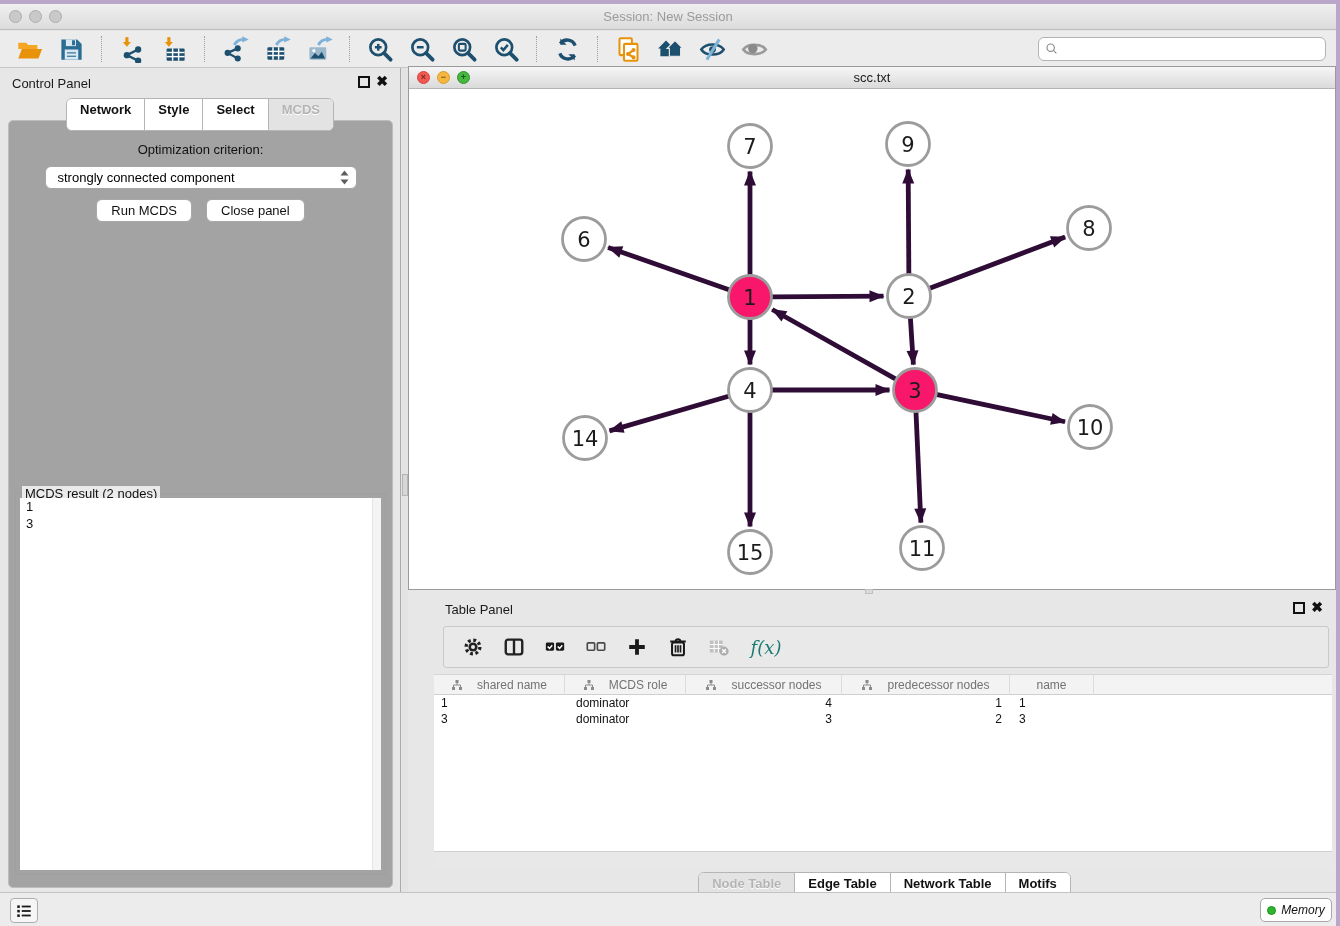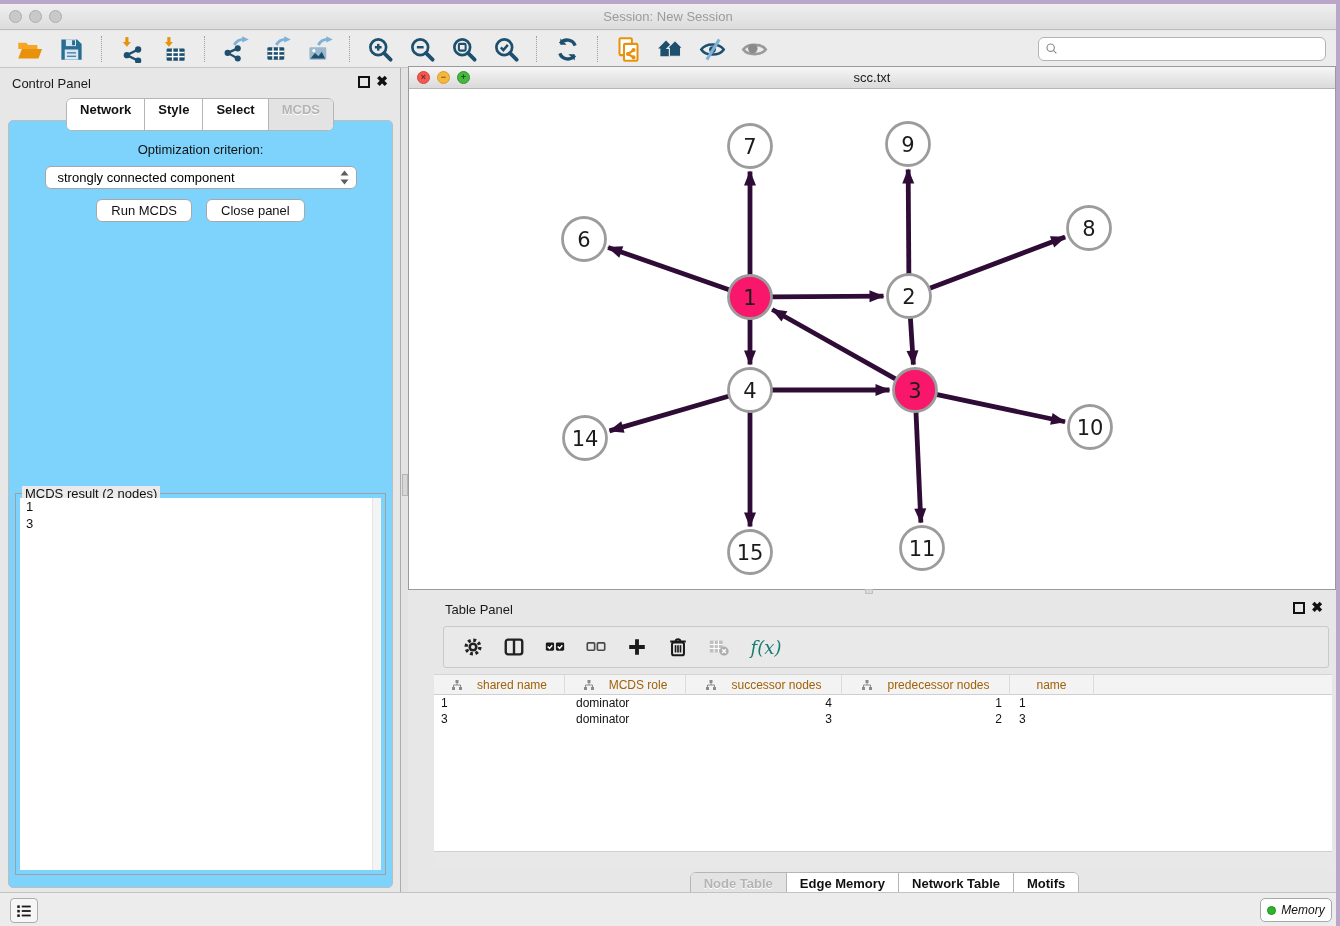--- a/index.html
+++ b/index.html
@@ -35,21 +35,21 @@
   .panel-title { position:absolute; left:12px; top:8px; font-size:13px; color:#1a1a1a; }
   .float-btn { position:absolute; top:8px; width:12px; height:12px; border:2px solid #111; background:transparent; }
   .close-btn { position:absolute; top:5px; font-size:14px; font-weight:bold; color:#111; line-height:16px; }
   #cp-float { right:30px; } #cp-close { right:12px; }
   #cp-tabs { position:absolute; top:30px; left:0; right:0; display:flex; justify-content:center; z-index:2; }
   .seg { display:flex; border:1px solid #b5b5b5; border-radius:6px; overflow:hidden; background:#fff; }
   .seg-tab { padding:0 13px; height:31px; line-height:21px; font-size:13px; font-weight:600; color:#111;
     background:#fff; border-right:1px solid #b5b5b5; }
   .seg-tab:last-child { border-right:none; }
   .seg-tab.active { background:#e3e3e3; color:#b4b4b4; text-shadow:0 1px 0 #fff; }
-  #cp-body { position:absolute; left:8px; right:7px; top:52px; bottom:4px; background:#7dd3fc;
+  #cp-body { position:absolute; left:8px; right:7px; top:52px; bottom:4px; background:#a3a3a3;
     border:1px solid #bdbdbd; border-radius:5px; }
   #opt-label { text-align:center; padding-top:21px; font-size:13px; color:#111; }
   #criterion { margin:9px auto 0; width:312px; height:23px; background:#fff; border:1px solid #a6a6a6;
     border-radius:6px; display:flex; align-items:center; padding:0 6px 0 12px; font-size:13px; }
   #criterion span { flex:1; }
   #cp-buttons { display:flex; justify-content:center; gap:14px; margin-top:10px; }
   .mac-btn { height:23px; background:#fff; border:1px solid #a8a8a8; border-radius:6px; font-size:13px;
     font-family:"Liberation Sans",sans-serif; padding:0 14px; color:#111; }
   #result-group { position:absolute; left:6px; right:6px; top:372px; bottom:12px;
     border:1px solid #9f9f9f; }
@@ -75,21 +75,21 @@
   #table-panel { position:absolute; left:408px; right:0; top:590px; bottom:34px;margin-left:25px; }
   #tp-float { right:31px; } #tp-close { right:13px; }
   #tp-toolbar { position:absolute; left:10px; right:7px; top:32px; height:42px; background:#e9e9e9;
     border:1px solid #c9c9c9; border-radius:3px; display:flex; align-items:center; gap:15px; padding-left:16px; }
   .tp-tool { width:26px; height:26px; display:flex; align-items:center; justify-content:center; }
   .tp-tool svg { width:22px; height:22px; }
   .fx { font-family:"DejaVu Serif", serif; font-style:italic; font-size:18px; color:#0f766e; }
   #tp-table { position:absolute; left:1px; right:4px; top:80px; height:177px; background:#fff; border-top:1px solid #d5d5d5; }
   #tp-header { display:flex; height:20px; background:#f3f3f3; border-bottom:1px solid #cfcfcf; }
   .th { display:flex; align-items:center; justify-content:center; gap:14px; border-right:1px solid #dcdcdc;
-    font-size:12px; color:#a16207; height:20px; }
+    font-size:12px; color:#737373; height:20px; }
   .th svg { width:12px; height:12px; }
   .tr { display:flex; height:16px; }
   .td { font-size:12px; color:#111; line-height:16px; }
   #tp-scrollstrip { position:absolute; left:1px; right:4px; top:257px; height:16px; background:#e8e8e8; border-top:1px solid #d0d0d0; }
   #tp-tabs { position:absolute; left:0; right:0; top:278px; display:flex; justify-content:center; }
 
   
   #statusbar { position:absolute; left:0; right:0; bottom:0; height:34px; background:#ececec; border-top:1px solid #c3c3c3; }
   #list-btn { position:absolute; left:10px; top:5px; width:28px; height:25px; background:#f6f6f6;
     border:1px solid #adadad; border-radius:4px; display:flex; align-items:center; justify-content:center; }
@@ -523,21 +523,21 @@
             <div class="td" style="width: 156px; text-align: right; padding-right: 10px;">3</div>
             <div class="td" style="width: 168px; text-align: right; padding-right: 8px;">2</div>
             <div class="td" style="width: 84px; text-align: left; padding-left: 9px;">3</div>
           </div>
         </div>
     </div>
     <div id="tp-scrollstrip"></div>
     <div id="tp-tabs">
         <div class="seg" id="tp-seg">
           <div class="seg-tab active">Node Table</div>
-          <div class="seg-tab">Edge Memory</div>
+          <div class="seg-tab">Edge Table</div>
           <div class="seg-tab">Network Table</div>
           <div class="seg-tab">Motifs</div>
         </div>
       </div>
   </div>
 
   <div id="statusbar">
     <div id="list-btn">
       <svg viewBox="0 0 24 24">
         <g stroke="#1a1a1a" stroke-width="2.4">

